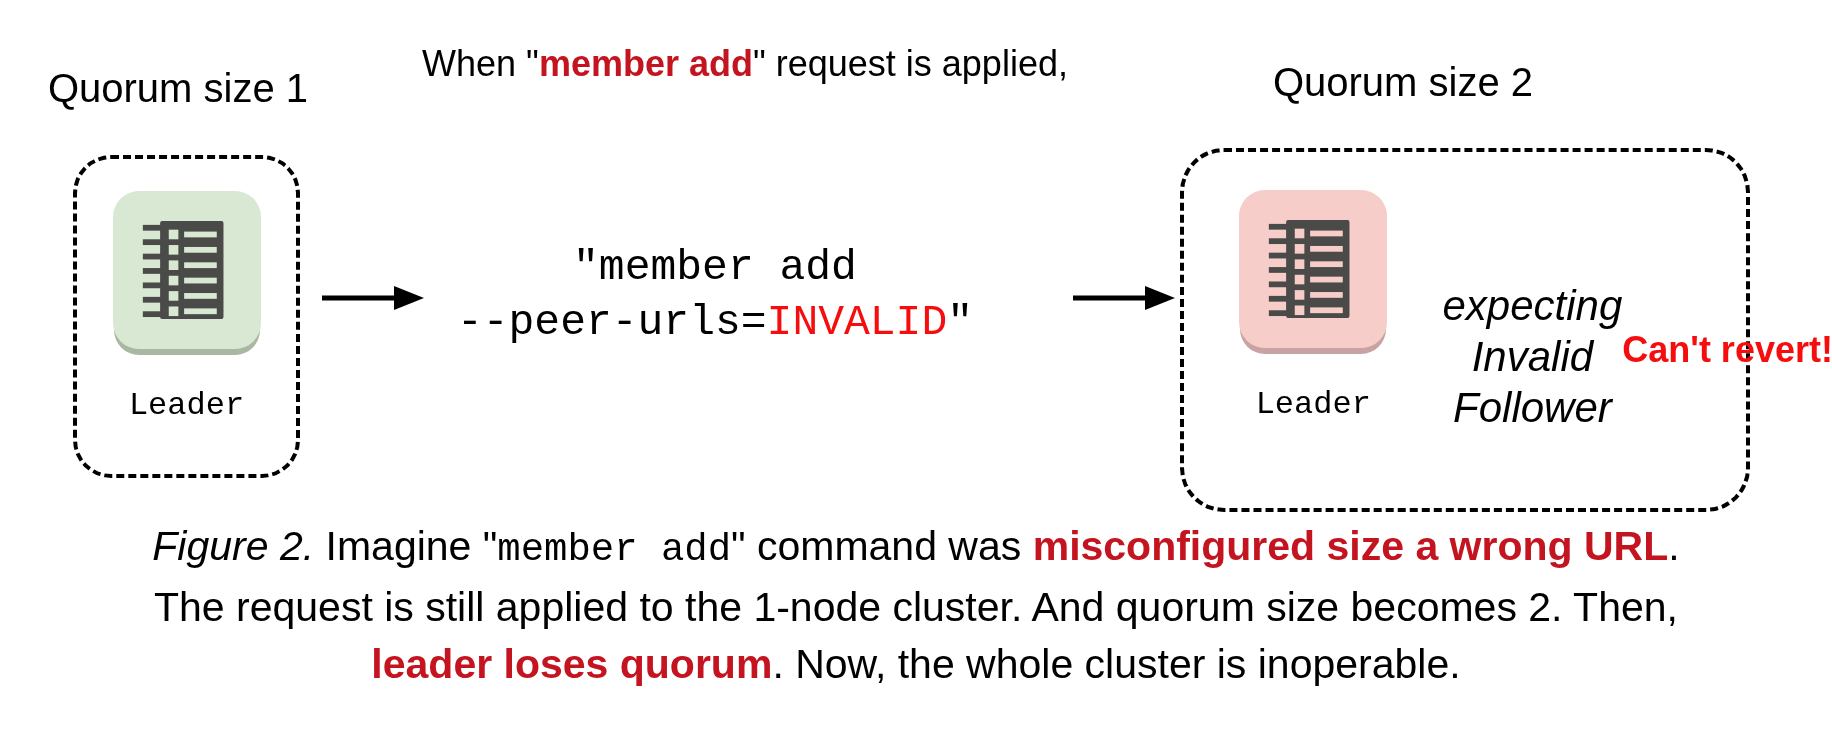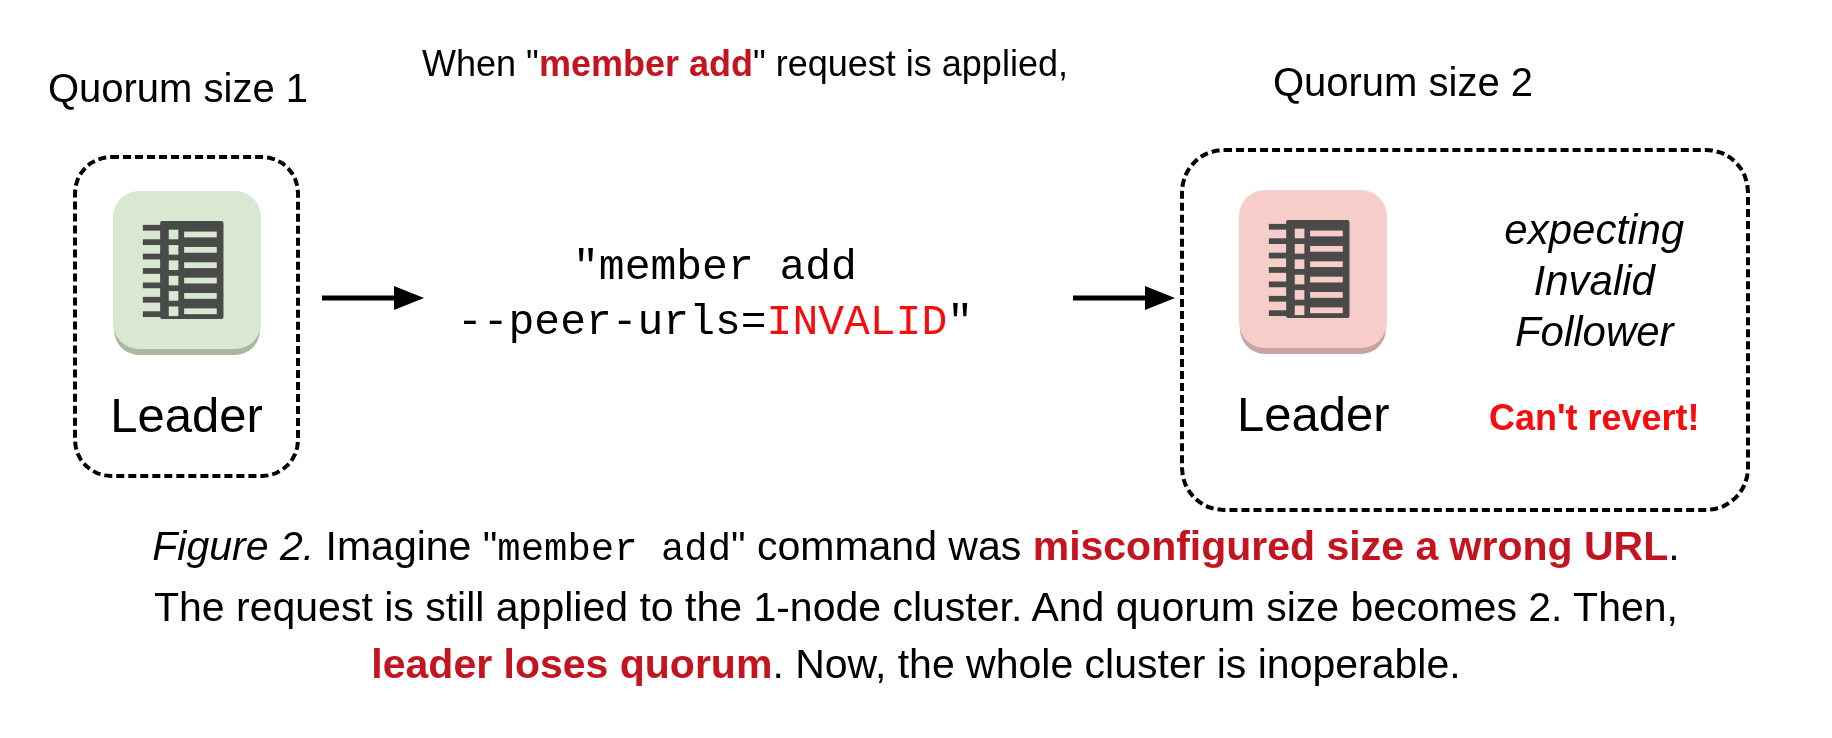--- a/index.html
+++ b/index.html
@@ -17,25 +17,25 @@
             display:flex;flex-direction:column;align-items:center;}
   .box-right{left:1180px;top:148px;width:570px;height:364px;border-radius:44px;
              display:flex;flex-direction:row;}
   
   .tile{width:148px;height:158px;border-radius:26px;display:flex;align-items:center;justify-content:center;}
   .tile-green{--hole:#d9e8d2;background:#d9e8d2;box-shadow:0 7px 0 -1px #a9b8a1;}
   .tile-pink {--hole:#f7cdca;background:#f7cdca;box-shadow:0 7px 0 -1px #c9a3a3;}
   .glyph-dark{fill:#4a4a48;}
   .glyph-hole{fill:var(--hole);}
   .box-left .tile{margin-top:32px;}
-  .node-label{font-size:49px;margin-top:38px;}
+  .node-label{font-size:32px;margin-top:38px;font-family:Liberation Mono, monospace;}
   
   .right-node-col{width:46%;display:flex;flex-direction:column;align-items:center;}
   .right-node-col .tile{margin-top:38px;}
-  .right-text-col{width:54%;display:flex;flex-direction:column;align-items:center;}
+  .right-text-col{width:54%;display:flex;flex-direction:row;align-items:center;}
   .expecting{margin-top:52px;font-style:italic;font-size:42px;line-height:51px;text-align:center;}
   .warning{margin-top:40px;font-size:36px;font-weight:bold;color:#f60d0d;white-space:nowrap;}
   
   .arrow{position:absolute;width:102px;height:30px;}
   .arrow-1{left:322px;top:283px;}
   .arrow-2{left:1073px;top:283px;}
   
   .mid-note{position:absolute;left:395px;width:700px;top:40px;
             font-size:36px;line-height:47px;text-align:center;}
   .red-bold{color:#c41420;font-weight:bold;}

